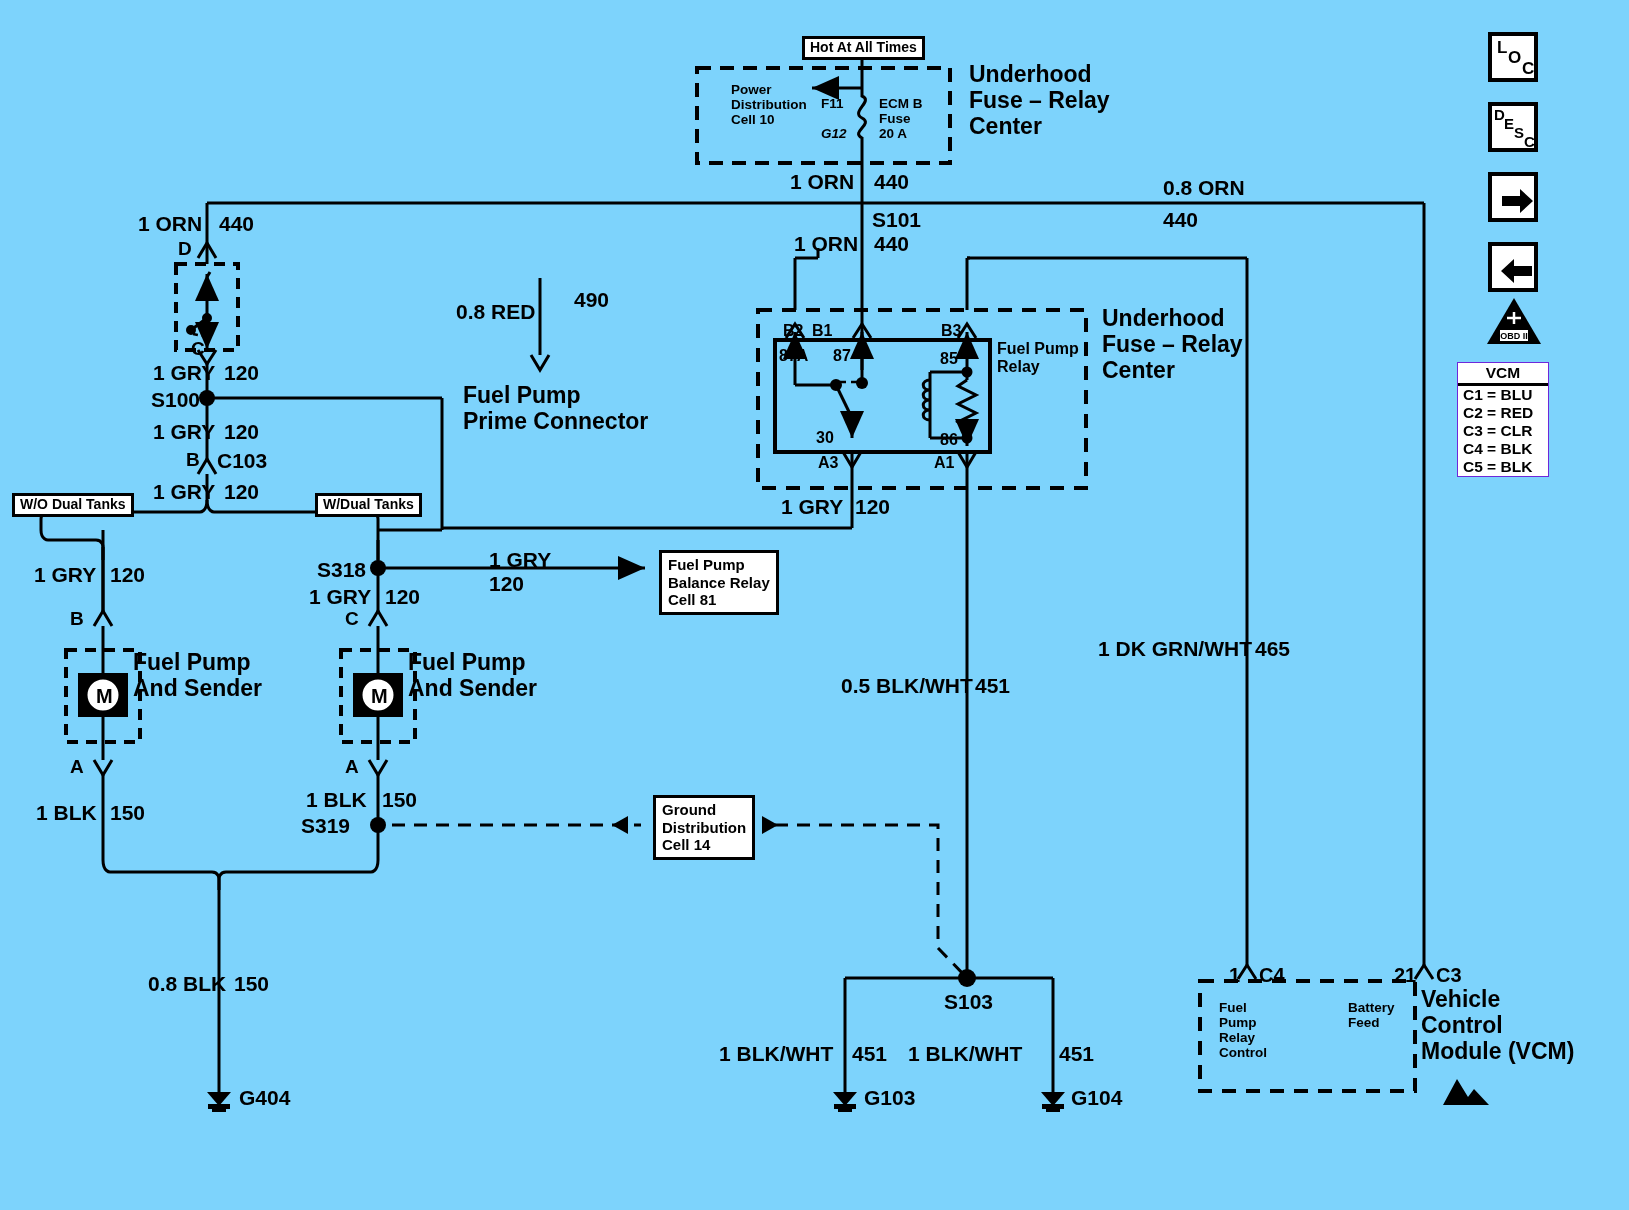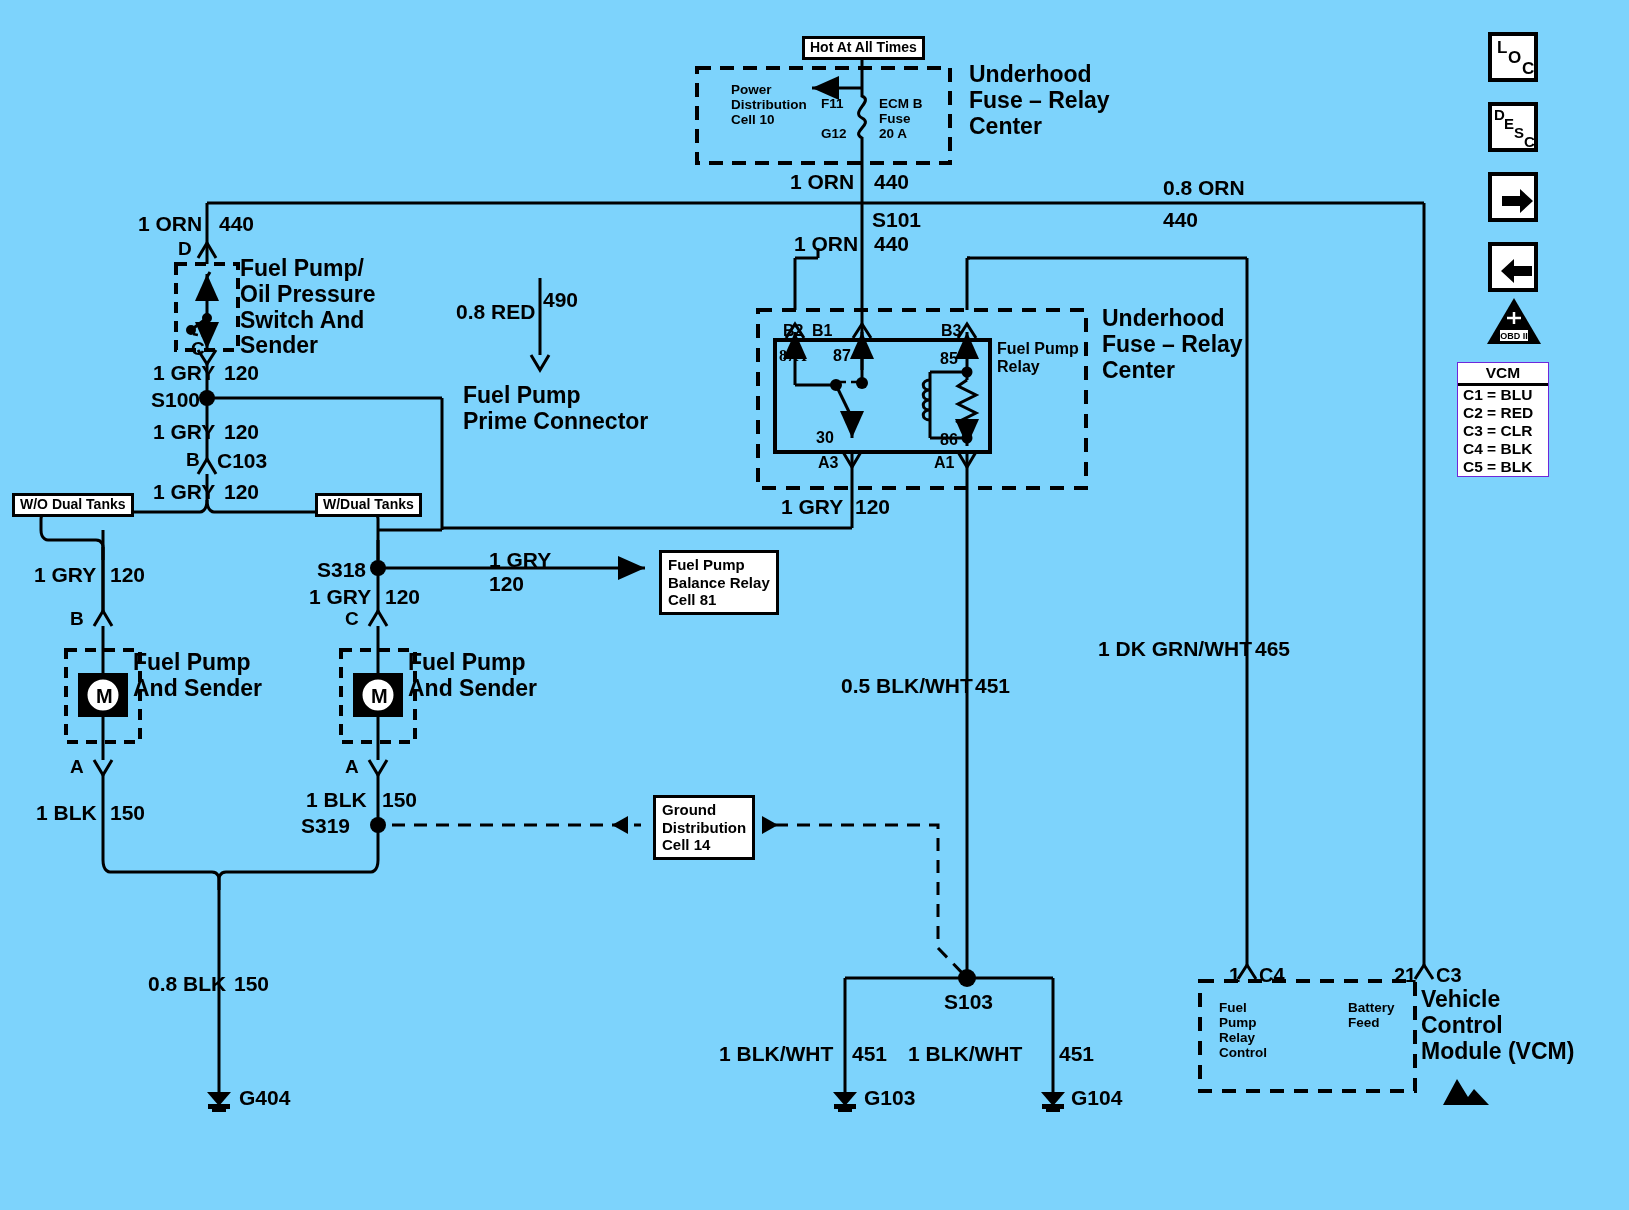--- a/index.html
+++ b/index.html
@@ -216,21 +216,21 @@
     </g>
   </svg>
 
   <div class="lbl boxed" style="left:802px;top:36px;">Hot At All Times</div>
 
   <div class="lbl sm" style="left:731px;top:82px;">Power
 Distribution
 Cell 10</div>
 
   <div class="lbl sm" style="left:821px;top:96px;">F11</div>
-  <div class="lbl sm" style="left:821px;top:126px;">G12</div>
+  <div class="lbl sm" style="left:821px;top:126px;font-style:italic;">G12</div>
   <div class="lbl sm" style="left:879px;top:96px;">ECM B
 Fuse
 20 A</div>
 
   <div class="lbl big" style="left:969px;top:62px;">Underhood
 Fuse – Relay
 Center</div>
 
   <div class="lbl w" style="left:790px;top:170px;">1 ORN</div>
   <div class="lbl w" style="left:874px;top:170px;">440</div>
@@ -241,51 +241,47 @@
   <div class="lbl w" style="left:872px;top:208px;">S101</div>
 
   <div class="lbl w" style="left:794px;top:232px;">1 ORN</div>
   <div class="lbl w" style="left:874px;top:232px;">440</div>
 
   <div class="lbl w" style="left:1163px;top:176px;">0.8 ORN</div>
   <div class="lbl w" style="left:1163px;top:208px;">440</div>
 
   <div class="lbl term" style="left:178px;top:238px;">D</div>
   <div class="lbl term" style="left:191px;top:338px;">C</div>
-  <div class="lbl big" style="left:240px;top:256px;">Fuel Pump/
-Oil Pressure
-Switch And
-Sender</div>
 
   <div class="lbl w" style="left:153px;top:361px;">1 GRY</div>
   <div class="lbl w" style="left:224px;top:361px;">120</div>
 
   <div class="lbl w" style="left:151px;top:388px;">S100</div>
 
   <div class="lbl w" style="left:153px;top:420px;">1 GRY</div>
   <div class="lbl w" style="left:224px;top:420px;">120</div>
 
   <div class="lbl term" style="left:186px;top:449px;">B</div>
   <div class="lbl w" style="left:217px;top:449px;">C103</div>
 
   <div class="lbl w" style="left:153px;top:480px;">1 GRY</div>
   <div class="lbl w" style="left:224px;top:480px;">120</div>
 
   <div class="lbl boxed" style="left:12px;top:493px;">W/O Dual Tanks</div>
   <div class="lbl boxed" style="left:315px;top:493px;">W/Dual Tanks</div>
 
   <div class="lbl w" style="left:456px;top:300px;">0.8 RED</div>
-  <div class="lbl w" style="left:543px;top:288px;">490</div>
+  <div class="lbl w" style="left:574px;top:288px;">490</div>
   <div class="lbl big" style="left:463px;top:383px;">Fuel Pump
 Prime Connector</div>
 
   <div class="lbl pin" style="left:783px;top:322px;">B2</div>
   <div class="lbl pin" style="left:812px;top:322px;">B1</div>
   <div class="lbl pin" style="left:941px;top:322px;">B3</div>
-  <div class="lbl pin" style="left:779px;top:347px;font-family:Liberation Serif, serif;">87A</div>
+  <div class="lbl pin" style="left:779px;top:347px;">87A</div>
   <div class="lbl pin" style="left:833px;top:347px;">87</div>
   <div class="lbl pin" style="left:940px;top:350px;">85</div>
   <div class="lbl pin" style="left:816px;top:429px;">30</div>
   <div class="lbl pin" style="left:940px;top:431px;">86</div>
   <div class="lbl pin" style="left:818px;top:454px;">A3</div>
   <div class="lbl pin" style="left:934px;top:454px;">A1</div>
   <div class="lbl sm" style="left:997px;top:340px;font-size:16px;">Fuel Pump
 Relay</div>
   <div class="lbl big" style="left:1102px;top:306px;">Underhood
 Fuse – Relay

